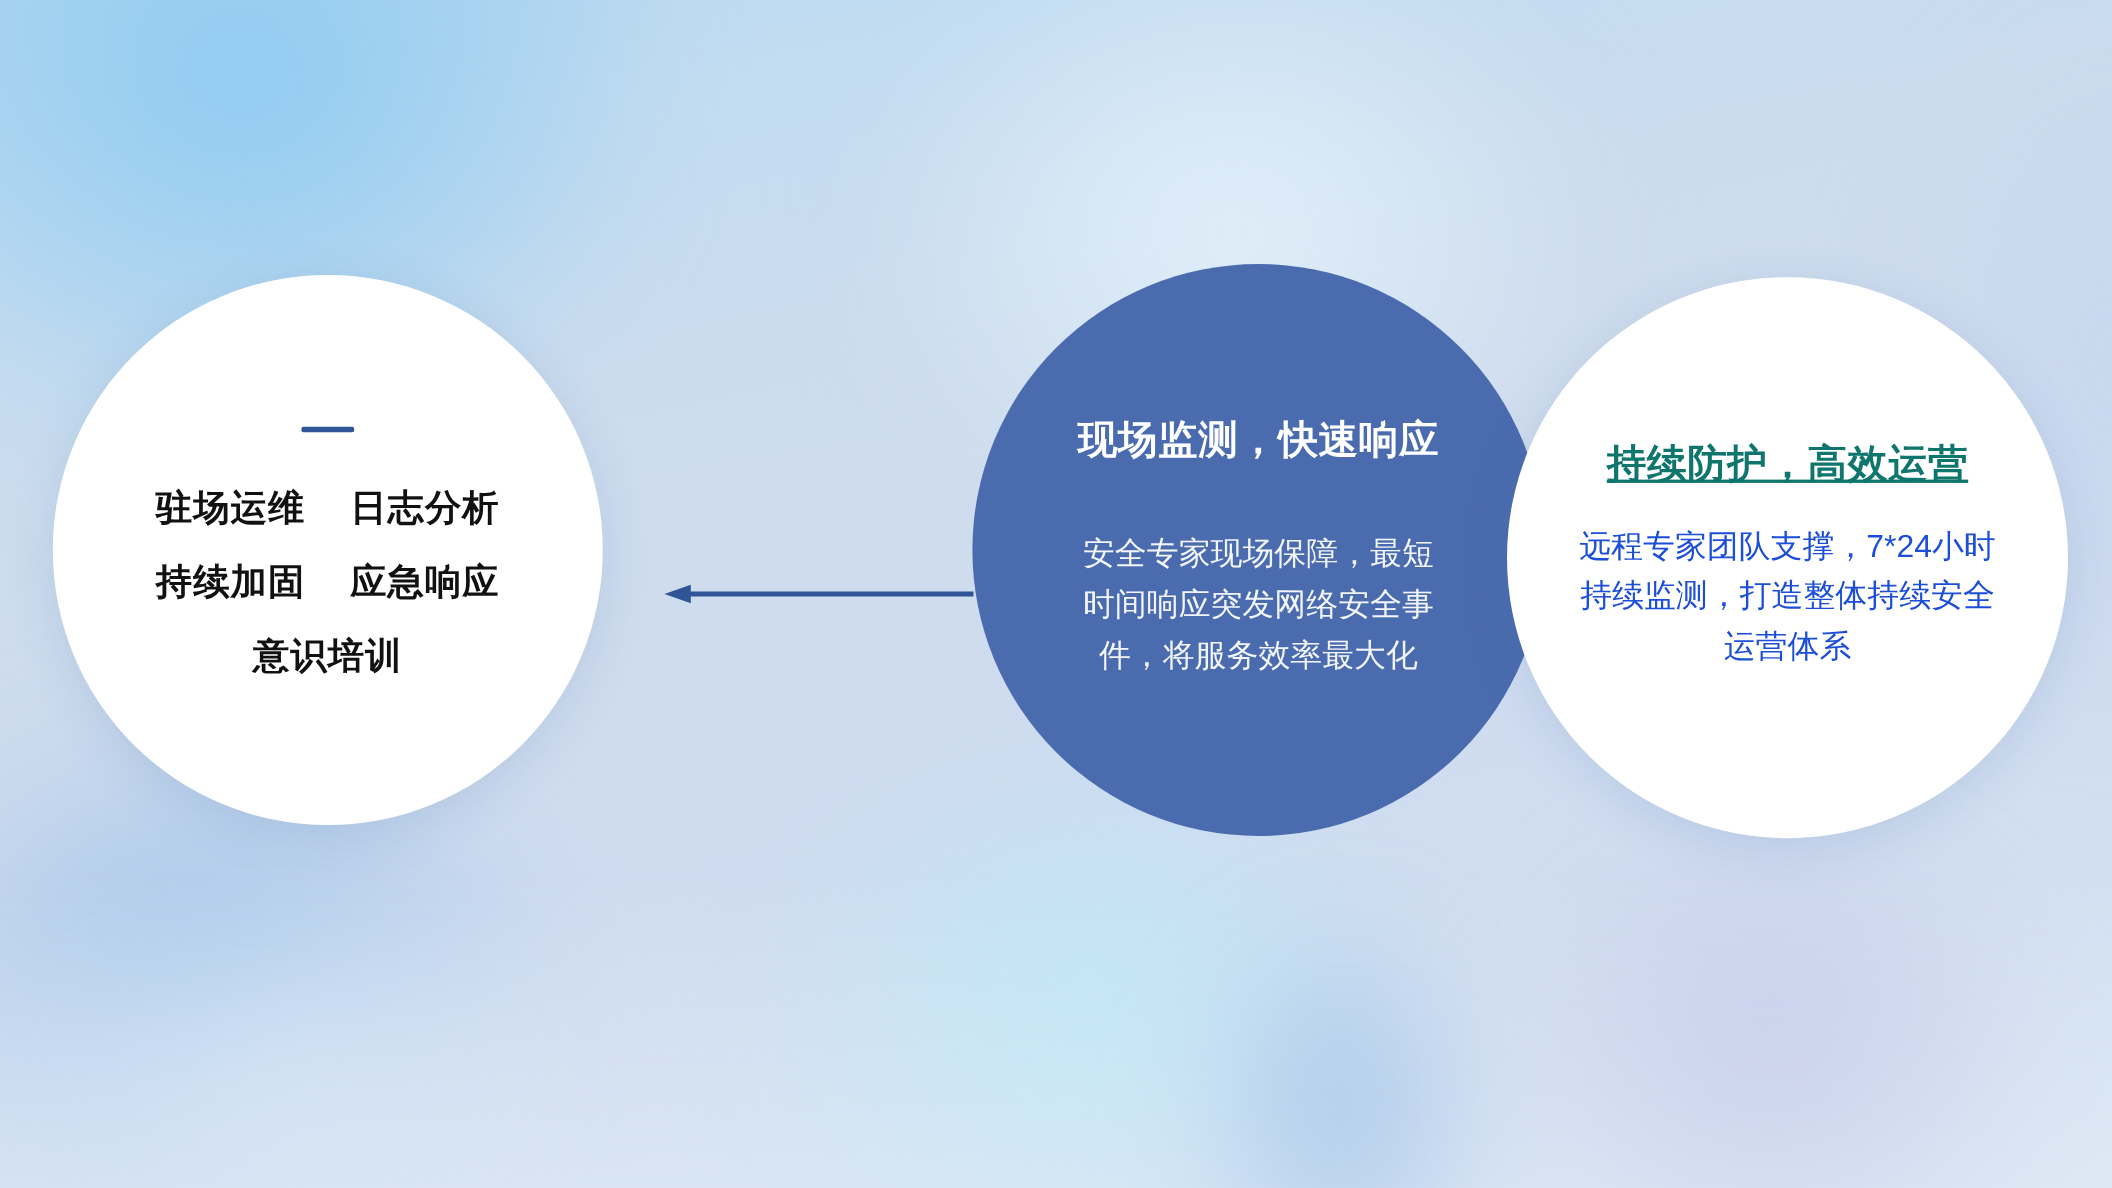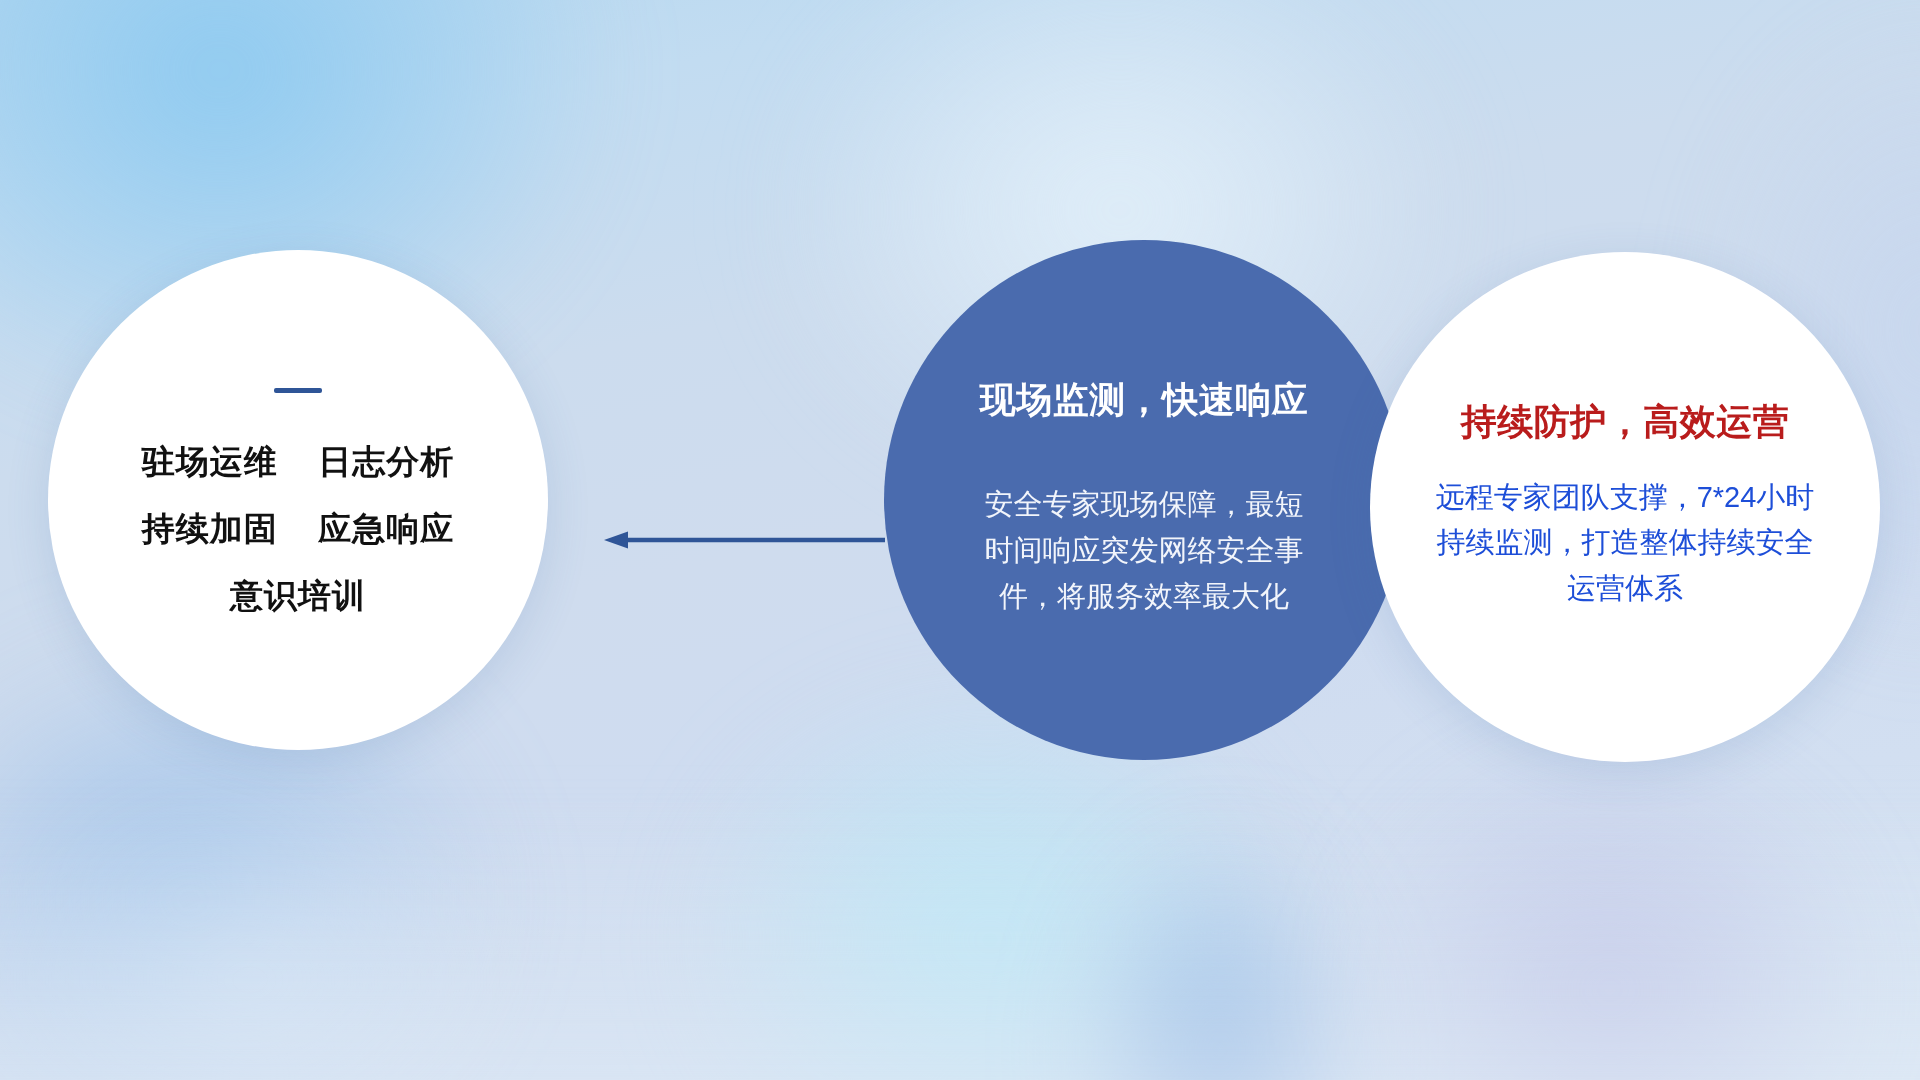--- a/index.html
+++ b/index.html
@@ -155,25 +155,26 @@
     left:1370px; top:252px;
     width:510px; height:510px;
     background:#ffffff;
     z-index:3;
     box-shadow:0 10px 44px rgba(70,110,170,.16);
     padding:0 34px;
   }
   #continuous-title {
     font-size:36px;
     font-weight:bold;
-    color:#b91c1c;
+    color:#0f766e;
     letter-spacing:.5px;
     line-height:1.1;
     white-space:nowrap;
     margin-bottom:33px;
+    text-decoration:underline;
   }
   #continuous-body {
     font-size:29px;
     color:#1d4ed8;
     line-height:1.58;
     width:404px;
   }
 </style>
 </head>
 <body>

